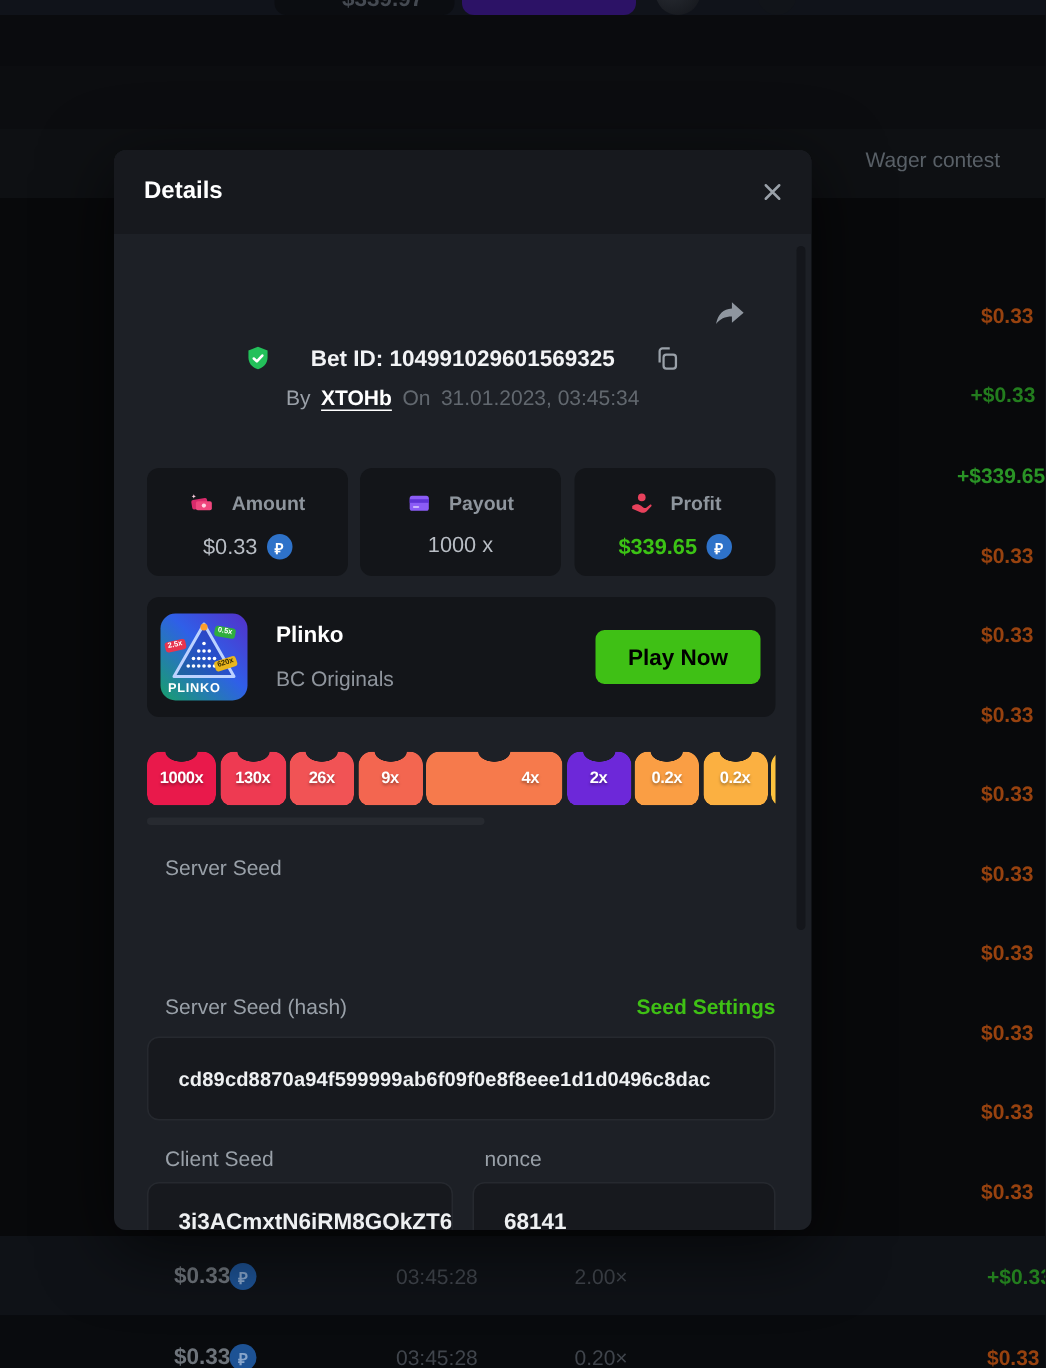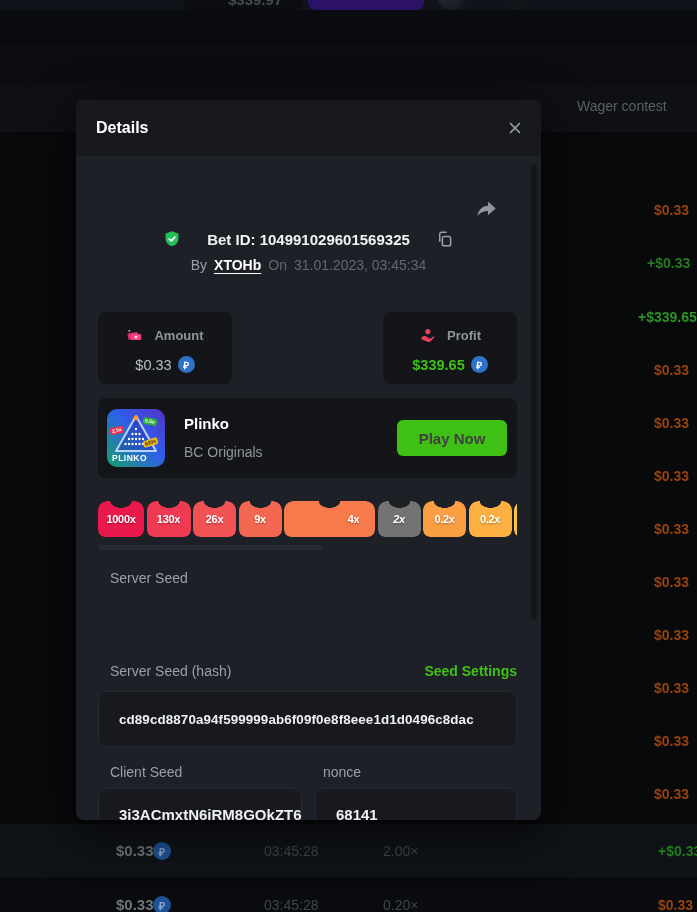--- a/index.html
+++ b/index.html
@@ -68,21 +68,21 @@
   .game-tile{position:absolute;left:9px;top:11px;width:58px;height:58px;border-radius:10px;overflow:hidden;
     background:linear-gradient(45deg,#17a06b 0%,#2f5fe8 55%,#5430c9 100%);cursor:pointer;}
   .tile-label{position:absolute;left:5px;bottom:4px;font-size:8.5px;font-weight:700;color:#fff;letter-spacing:.5px;}
   .tile-tag{position:absolute;font-size:5px;font-weight:700;color:#fff;padding:1px 2px;border-radius:2px;line-height:1;}
   .tag-red{left:3px;top:18px;background:#e8344f;transform:rotate(-12deg);}
   .tag-green{left:36px;top:9px;background:#2fae3e;transform:rotate(10deg);}
   .tag-yellow{left:36px;top:30px;background:#e9b61d;color:#3a2d00;transform:rotate(-18deg);}
   .game-name{position:absolute;left:86px;top:17px;font-size:15px;font-weight:600;color:#ffffff;}
   .game-provider{position:absolute;left:86px;top:46px;font-size:14px;color:#8f959d;}
   .play-btn{position:absolute;left:299px;top:22px;width:110px;height:36px;border-radius:6px;background:#3fc015;border:none;
-    color:#404040;font-size:15px;font-weight:700;font-family:"Liberation Sans",sans-serif;cursor:pointer;}
+    color:#000000;font-size:15px;font-weight:700;font-family:"Liberation Sans",sans-serif;cursor:pointer;}
 
   .chips-strip{position:absolute;left:22px;top:401px;width:419px;height:36px;overflow:hidden;display:flex;gap:2.5px;}
   .chip{flex:0 0 auto;height:36px;border-radius:9px 9px 7px 7px;display:flex;align-items:center;justify-content:center;
     color:#fff;font-weight:700;font-size:11px;letter-spacing:-.3px;text-shadow:0 1px 2px rgba(0,0,0,.35);
     -webkit-mask:radial-gradient(11px 7px at 50% 0,rgba(0,0,0,0) 95%,#000 100%);
     mask:radial-gradient(11px 7px at 50% 0,rgba(0,0,0,0) 95%,#000 100%);}
   .chip-0{width:46px;}.chip-1{width:44px;}
   .chip-2,.chip-3,.chip-4,.chip-5,.chip-6,.chip-7,.chip-8,.chip-9{width:43px;}
   .hscroll-thumb{position:absolute;left:22px;top:445px;width:225px;height:5px;border-radius:3px;background:#272a30;cursor:grab;}
   .vscroll-thumb{position:absolute;left:455px;top:64px;width:6px;height:456px;border-radius:3px;background:#14161b;cursor:grab;}
@@ -189,20 +189,35 @@
         </svg>
       </span>
       <span class="stat-label">Amount</span>
     </div>
     <div class="stat-value-row">
       <span>$0.33</span>
       <span class="coin">₽</span>
     </div>
   </div>
 
+  <div class="stat-box" style="left:164px">
+    <div class="stat-label-row">
+      <span style="display:flex">
+        <svg viewBox="0 0 24 24" width="17" height="17">
+          <rect x="3" y="5" width="18" height="14" rx="2.4" fill="#8b5cf6"></rect>
+          <rect x="3" y="8.2" width="18" height="3.4" fill="#5f33d6"></rect>
+          <rect x="6" y="14.5" width="6" height="2" rx="1" fill="#c9b3fb"></rect>
+        </svg>
+      </span>
+      <span class="stat-label">Payout</span>
+    </div>
+    <div class="stat-value-row">
+      <span>1000 x</span>
+    </div>
+  </div>
 
   <div class="stat-box" style="left:307px">
     <div class="stat-label-row">
       <span style="display:flex">
         <svg viewBox="0 0 24 24" width="17" height="17" fill="#e8415c">
           <circle cx="12.5" cy="6.5" r="3.6"></circle>
           <path d="M3.5 14.5 c3-2.2 6-2.2 8.4-.2 l2 1.6 c1 .8 2.1.8 3.1 0 l3.2-2.4 c.9-.7 2 .5 1.3 1.4 l-4.6 4.8 c-1.6 1.5-3.8 1.7-5.7.7 L3.5 17.2 z"></path>
         </svg>
       </span>
       <span class="stat-label">Profit</span>
@@ -246,21 +261,21 @@
     <div class="game-provider">BC Originals</div>
     <button class="play-btn">Play Now</button>
   </div>
 
   <div class="chips-strip">
     <div class="chip chip-0" style="background-color: rgb(233, 25, 75);">1000x</div>
     <div class="chip chip-1" style="background-color: rgb(238, 58, 82);">130x</div>
     <div class="chip chip-2" style="background-color: rgb(241, 83, 85);">26x</div>
     <div class="chip chip-3" style="background-color: rgb(243, 102, 80);">9x</div>
     <div class="chip chip-4" style="background-color: rgb(246, 122, 76); padding-left: 48px;">4x</div>
-    <div class="chip chip-5" style="background-color: #737373; font-style: italic;">2x</div>
+    <div class="chip chip-5" style="background-color: #6d28d9;">2x</div>
     <div class="chip chip-6" style="background-color: rgb(250, 158, 68);">0.2x</div>
     <div class="chip chip-7" style="background-color: rgb(251, 176, 65);">0.2x</div>
     <div class="chip chip-8" style="background-color: rgb(252, 194, 62);">0.2x</div>
     <div class="chip chip-9" style="background-color: rgb(253, 211, 60);">0.2x</div>
   </div>
   <div class="hscroll-thumb"></div>
   <div class="vscroll-thumb"></div>
 
   <div class="field-label" style="left:34px;top:470px">Server Seed</div>
 

